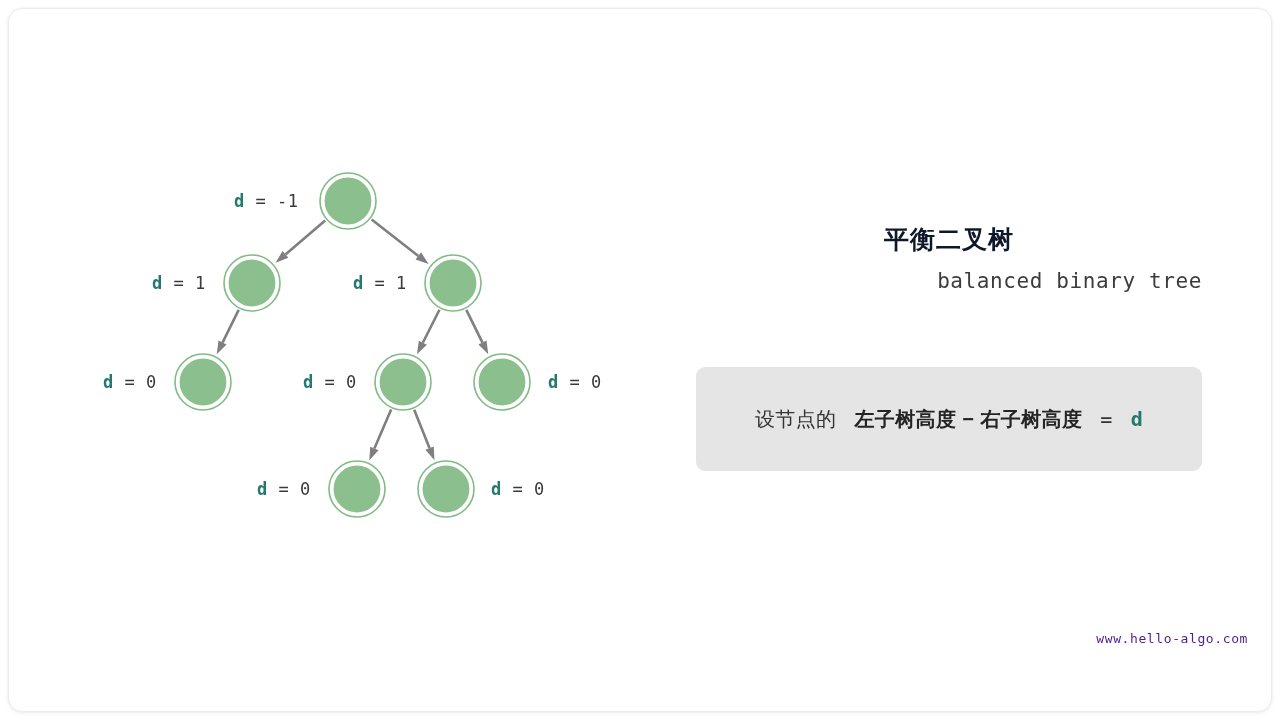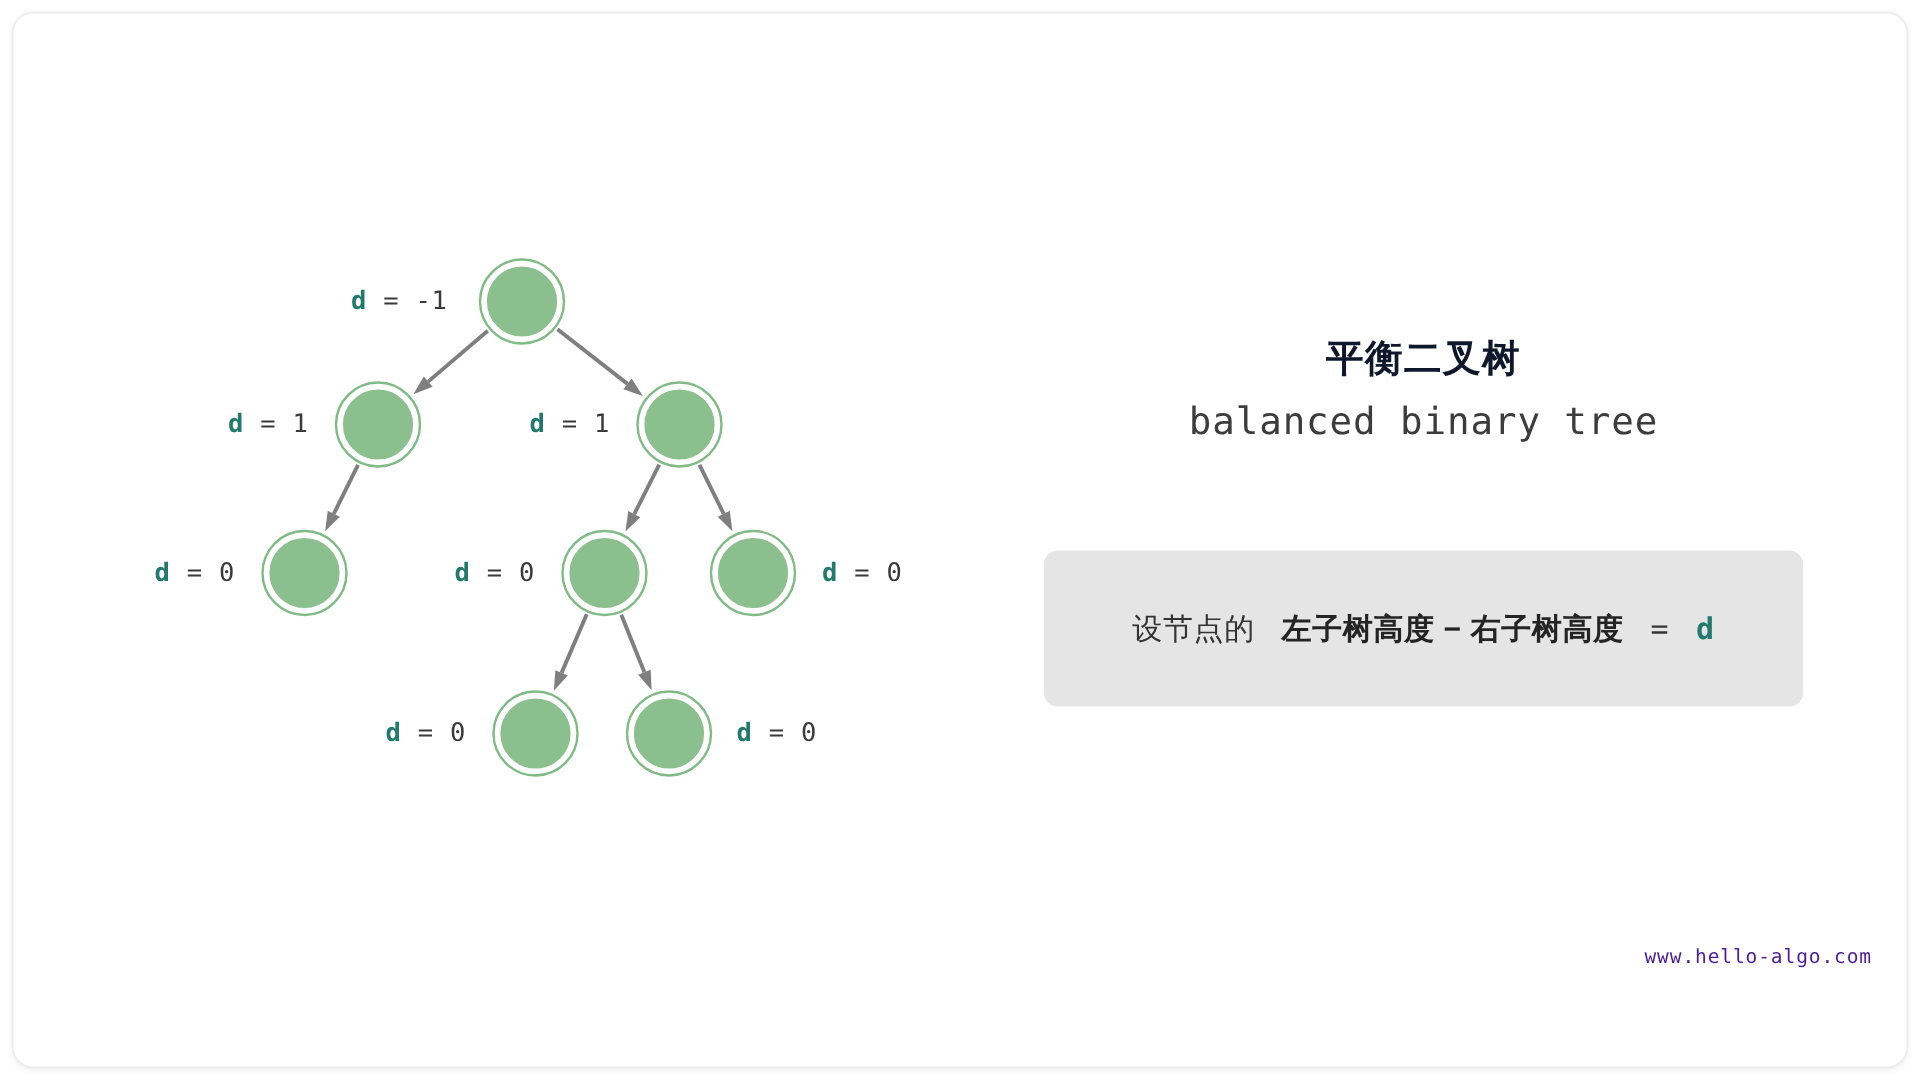--- a/index.html
+++ b/index.html
@@ -91,23 +91,23 @@
     font-weight: 700;
     color: #0f172a;
     text-align: center;
     letter-spacing: 1px;
     line-height: 34px;
   }
 
   .panel-subtitle {
     margin-top: 12px;
     font-family: "DejaVu Sans Mono", "Liberation Mono", monospace;
-    font-size: 25px;
+    font-size: 21px;
     color: #3c3c3c;
-    text-align: center;
+    text-align: right;
     letter-spacing: 0.6px;
     line-height: 26px;
   }
 
   .formula-box {
     position: absolute;
     left: 696px;
     top: 367px;
     width: 506px;
     height: 104px;

